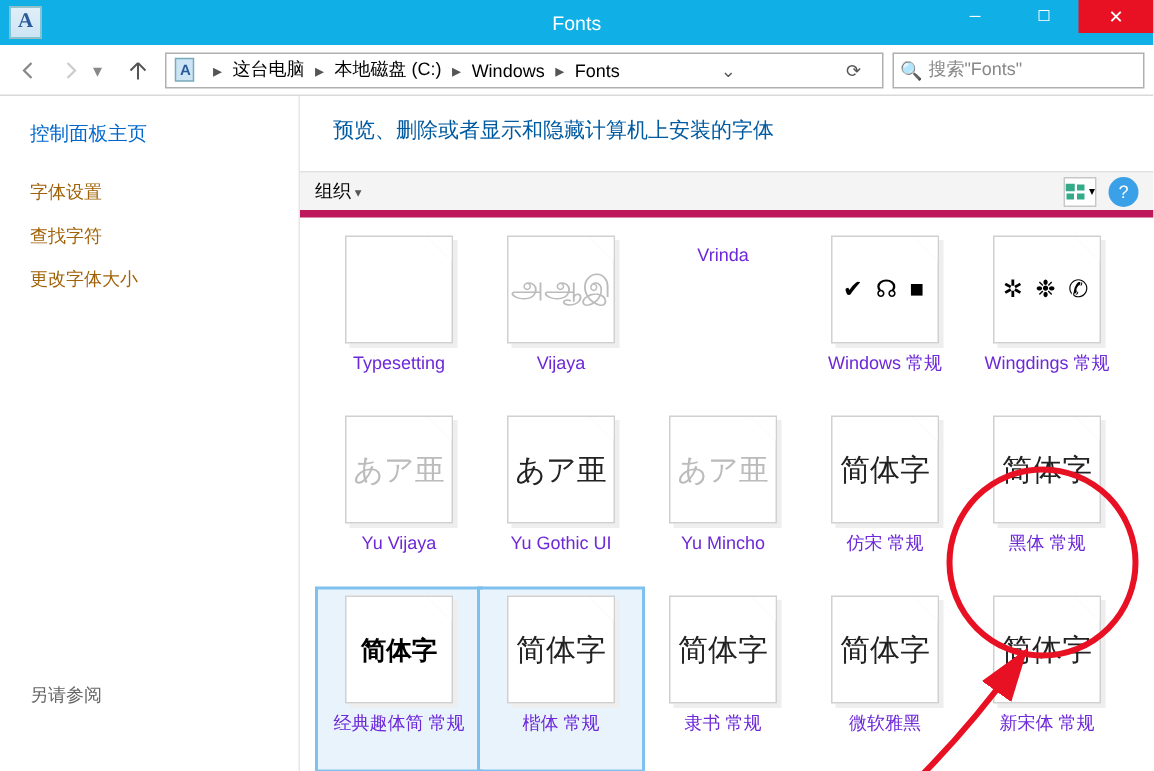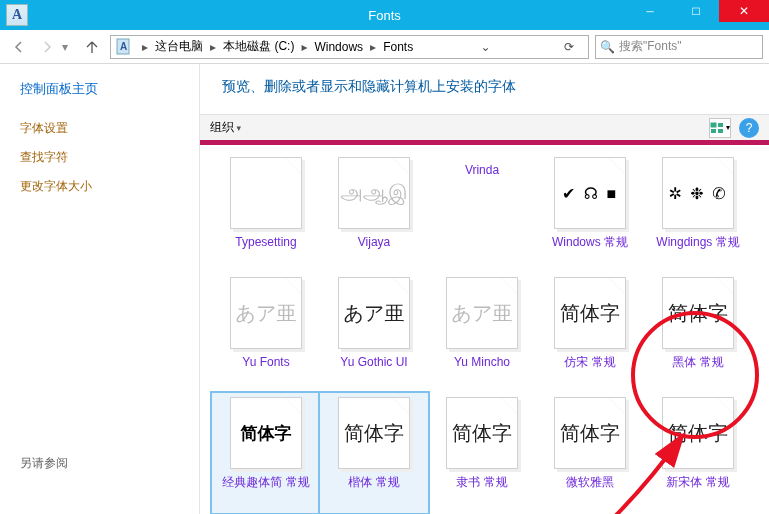--- a/index.html
+++ b/index.html
@@ -176,21 +176,21 @@
               <div class="corner"></div>
               <span class="sample symbols">✲ ❉ ✆</span>
             </div>
             <div class="label">Wingdings 常规</div>
           </div>
           <div class="item">
             <div class="thumb">
               <div class="corner"></div>
               <span class="sample light">あア亜</span>
             </div>
-            <div class="label">Yu Fonts</div>
+            <div class="label">Yu Vijaya</div>
           </div>
           <div class="item">
             <div class="thumb">
               <div class="corner"></div>
               <span class="sample dark">あア亜</span>
             </div>
             <div class="label">Yu Gothic UI</div>
           </div>
           <div class="item">
             <div class="thumb">

